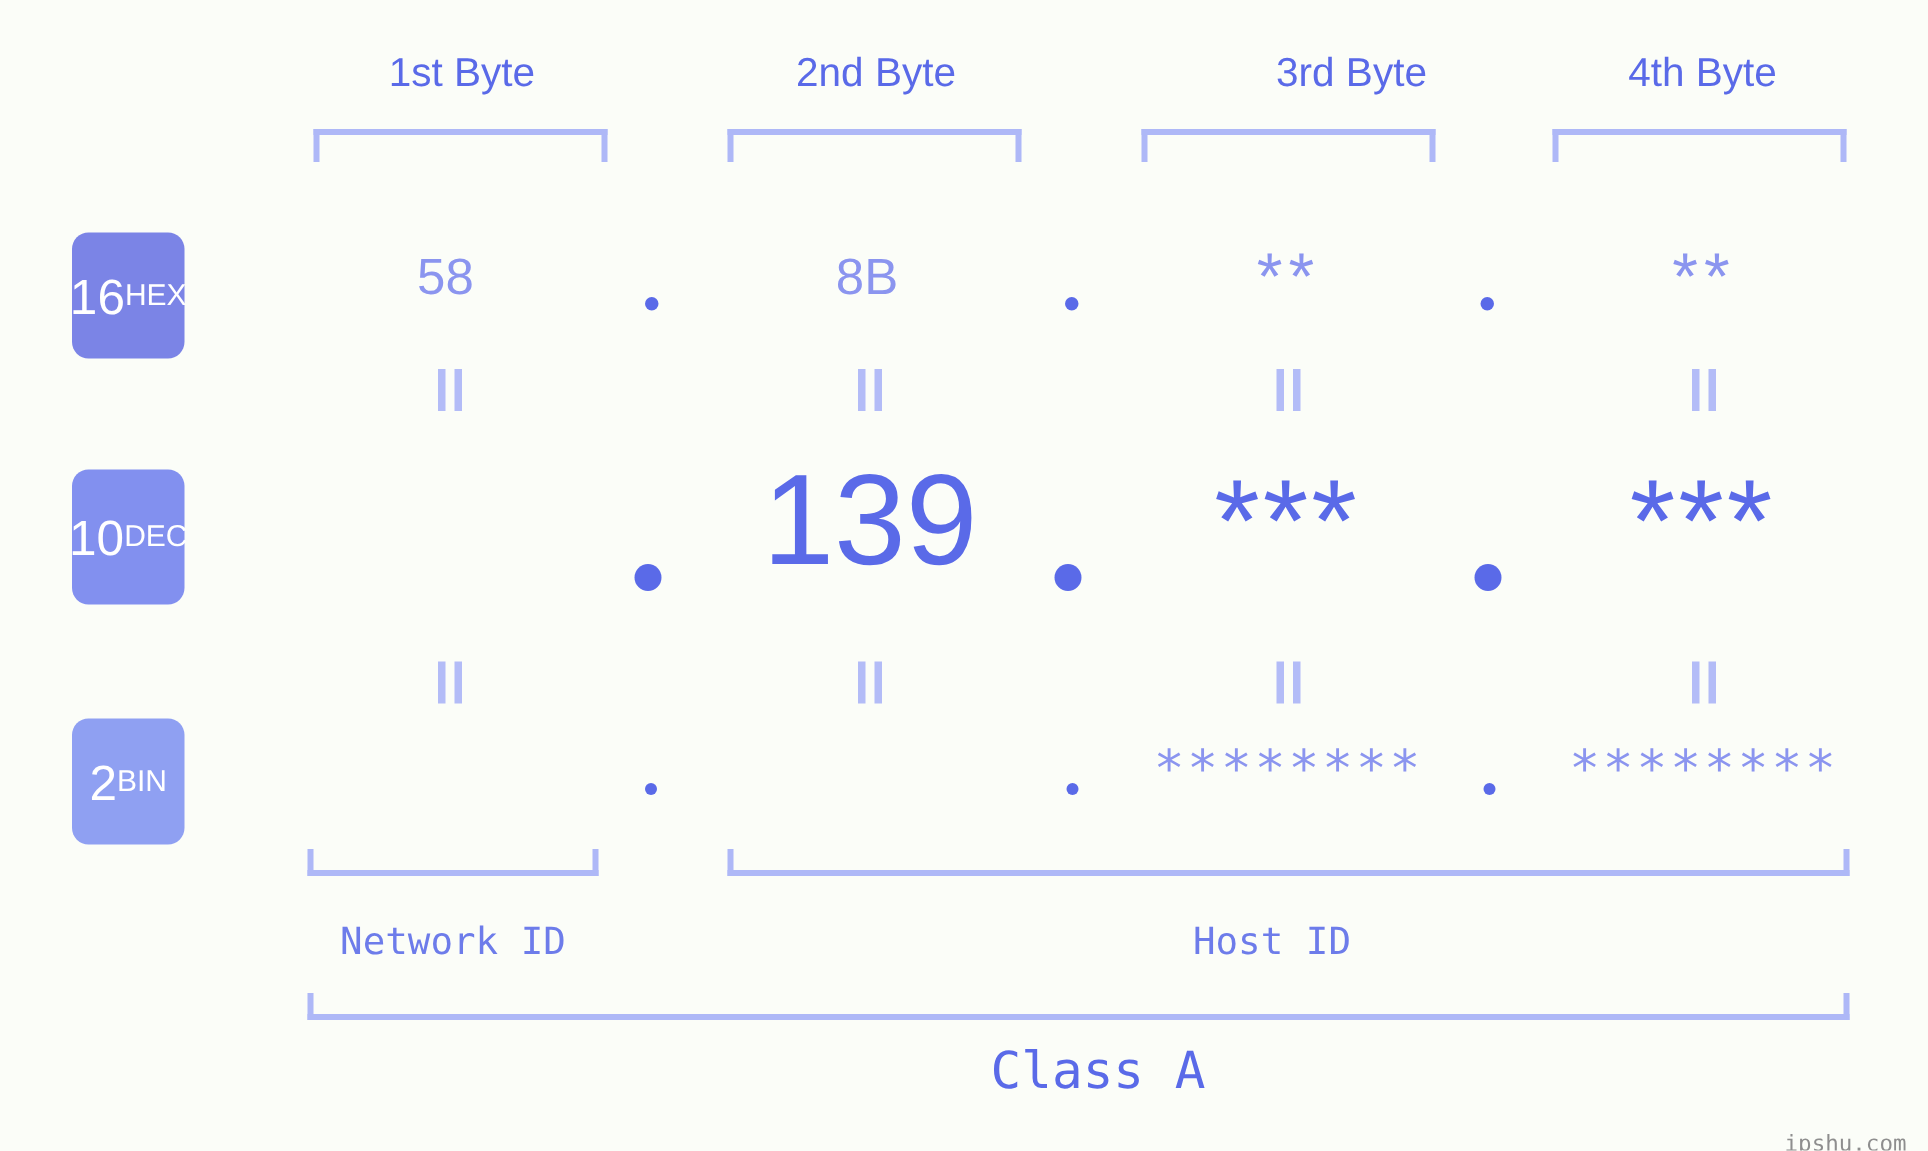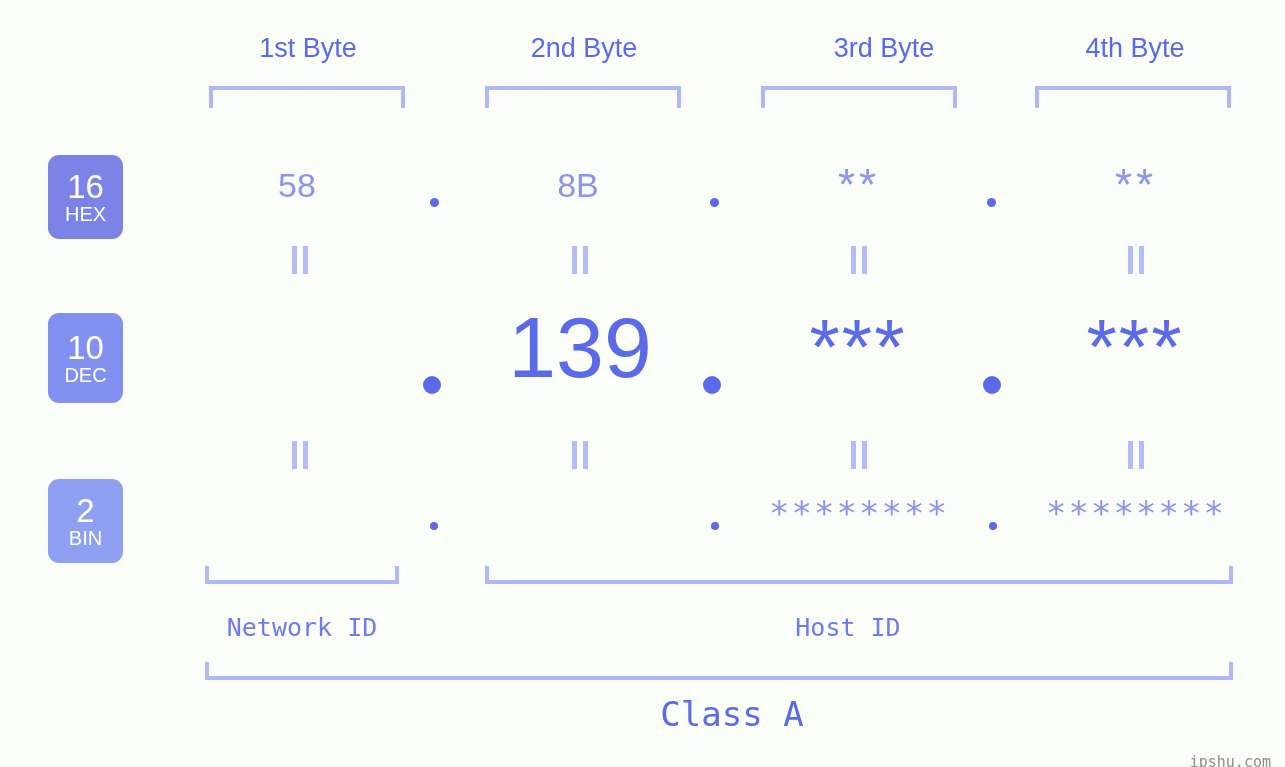--- a/index.html
+++ b/index.html
@@ -57,21 +57,21 @@
   
   .badge {
     position: absolute;
     left: 48px;
     width: 75px;
     border-radius: 11px;
     color: #ffffff;
     text-align: center;
     box-sizing: border-box;
     display: flex;
-    flex-direction: column;
+    flex-direction: row;
     align-items: center;
     justify-content: center;
   }
   .badge .num {
     font-size: 33px;
     line-height: 33px;
     font-weight: 400;
     font-family: "Liberation Sans", sans-serif;
   }
   .badge .name {
@@ -186,21 +186,21 @@
     margin-top: 39px;
   }
 </style>
 </head>
 <body>
 
 <div id="stage">
 
   <div class="byte-label" style="left:178px;">1st Byte</div>
   <div class="byte-label" style="left:454px;">2nd Byte</div>
-  <div class="byte-label" style="left:754px;">3rd Byte</div>
+  <div class="byte-label" style="left:771px;">3rd Byte</div>
   <div class="byte-label" style="left:1005px;">4th Byte</div>
 
   <div class="bracket-top" style="left:209px; width:196px;"></div>
   <div class="bracket-top" style="left:485px; width:196px;"></div>
   <div class="bracket-top" style="left:761px; width:196px;"></div>
   <div class="bracket-top" style="left:1035px; width:196px;"></div>
 
   <div class="badge" id="badge-hex">
     <span class="num">16</span>
     <span class="name">HEX</span>

